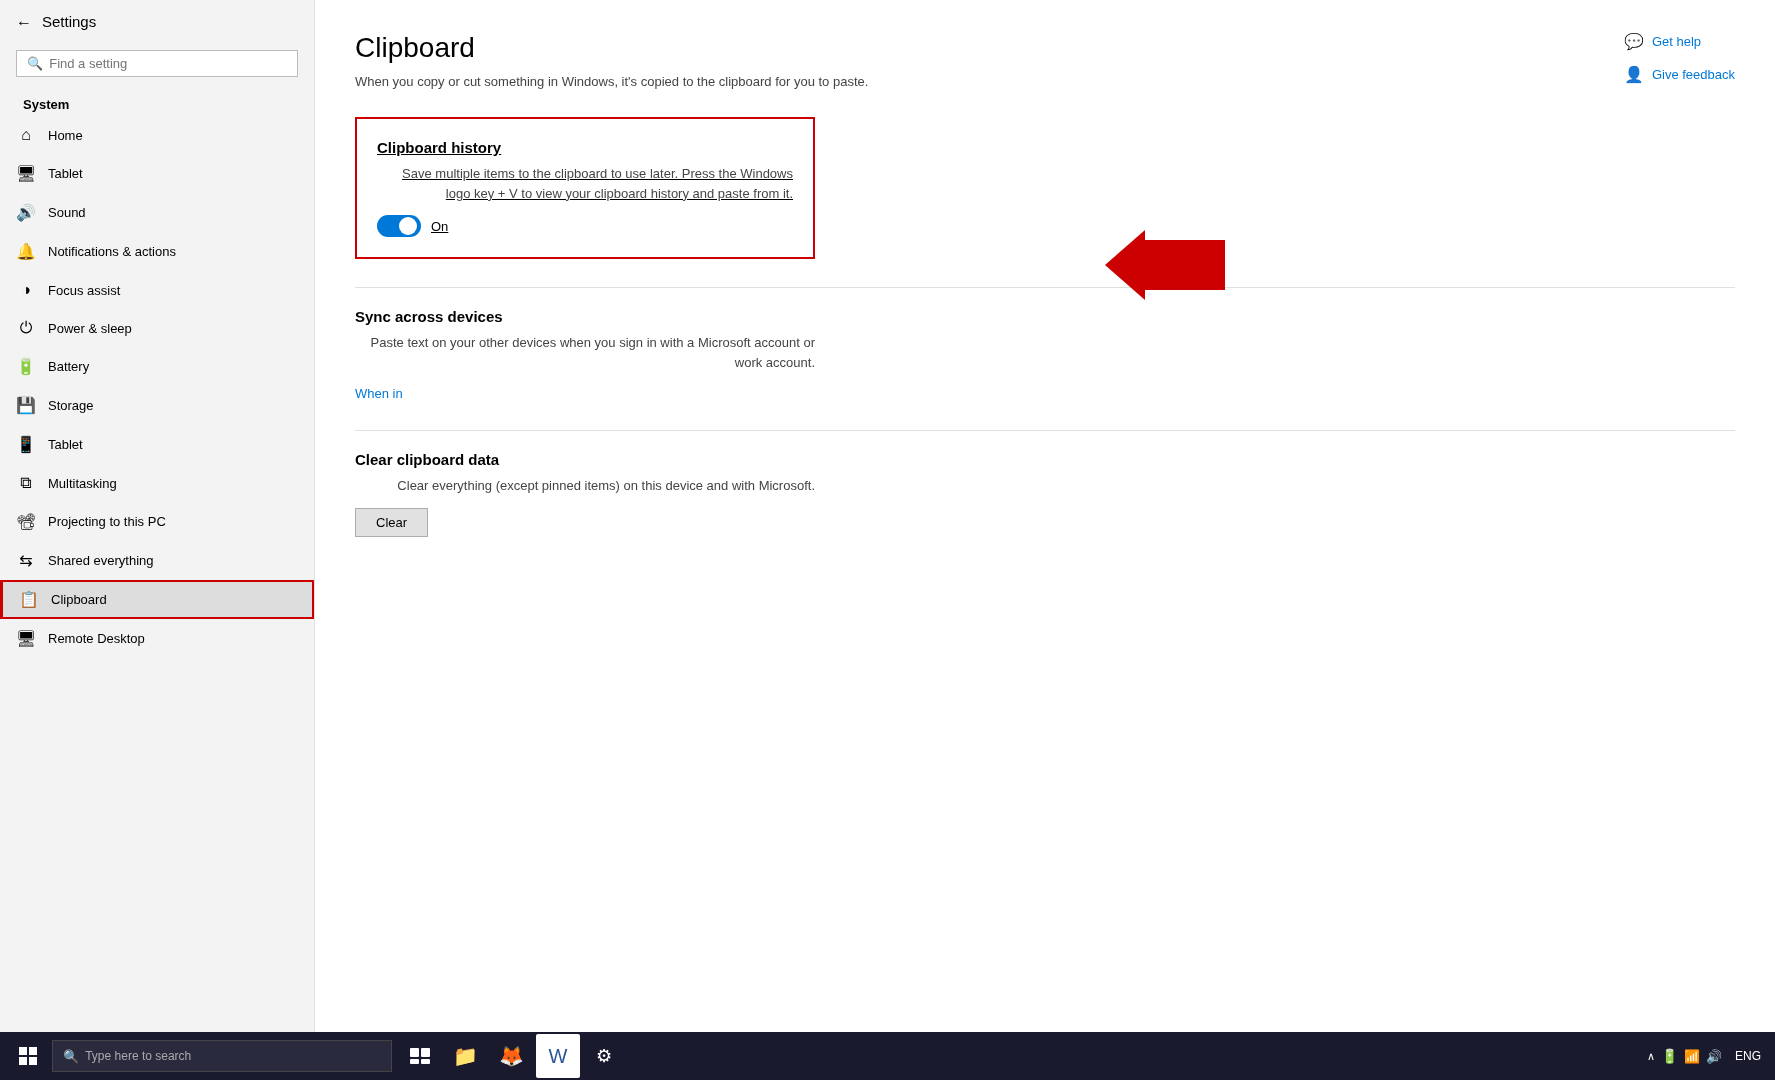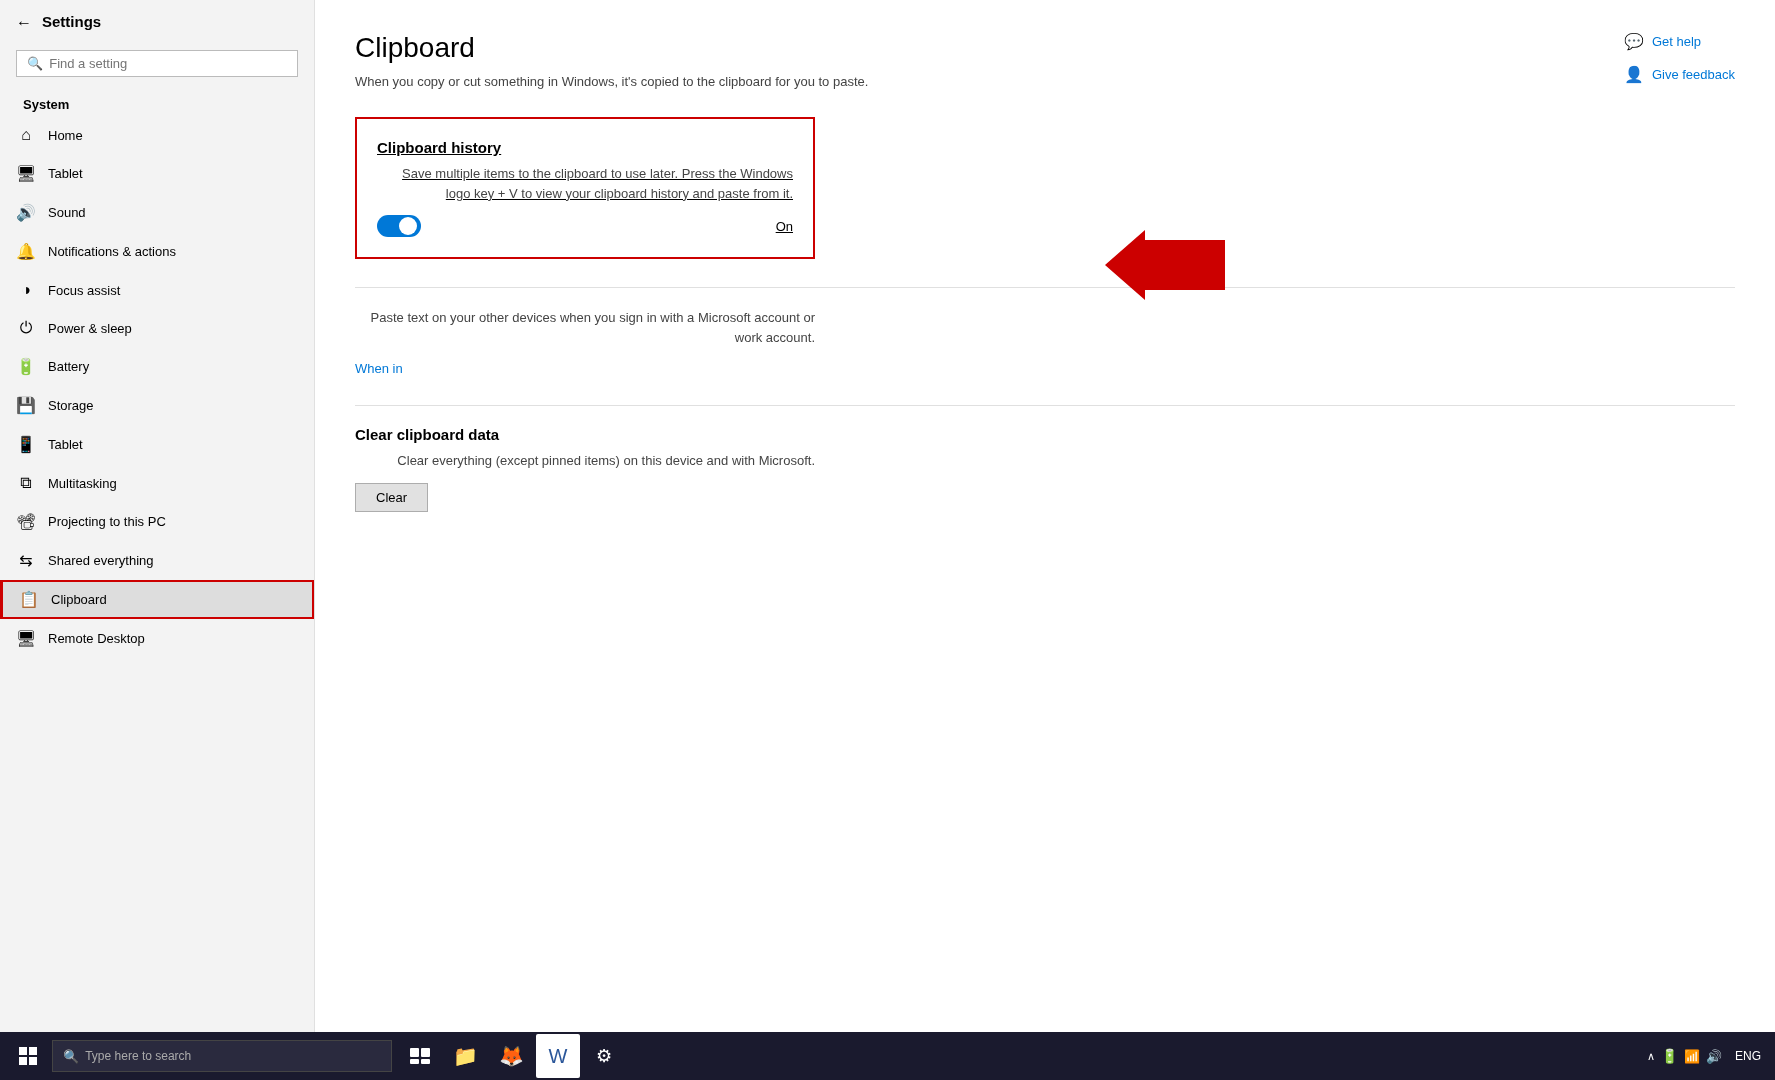--- a/index.html
+++ b/index.html
@@ -5,41 +5,41 @@
     * { margin: 0; padding: 0; box-sizing: border-box; }
     body { font-family: 'Segoe UI', sans-serif; background: #f3f3f3; width: 1775px; height: 1080px; overflow: hidden; display: flex; flex-direction: column; }
 
     
     .app-container { display: flex; flex: 1; overflow: hidden; }
 
     
     .sidebar { width: 315px; background: #f3f3f3; display: flex; flex-direction: column; border-right: 1px solid #e0e0e0; overflow-y: auto; }
     .sidebar-header { display: flex; align-items: center; padding: 12px 16px; gap: 10px; }
     .back-btn { background: none; border: none; cursor: pointer; font-size: 16px; color: #000; display: flex; align-items: center; }
-    .sidebar-title { font-size: 15px; font-weight: 700; color: #000; }
+    .sidebar-title { font-size: 15px; font-weight: 400; color: #000; }
     .search-box { margin: 8px 16px 12px; display: flex; align-items: center; border: 1px solid #bbb; background: #fff; padding: 5px 10px; gap: 6px; }
     .search-box input { border: none; outline: none; font-size: 13px; flex: 1; background: transparent; }
     .search-icon { font-size: 13px; color: #555; }
     .system-label { padding: 8px 23px 4px; font-size: 13px; font-weight: 600; color: #000; }
     .nav-item { display: flex; align-items: center; padding: 10px 16px; gap: 12px; cursor: pointer; font-size: 13px; color: #000; }
     .nav-item.active { background: #ddd; border-left: 3px solid #c00; }
     .nav-item.active.highlighted { background: #e5e5e5; outline: 2px solid #cc0000; outline-offset: -2px; }
     .nav-icon { font-size: 16px; width: 20px; text-align: center; }
 
     
     .main-content { flex: 1; background: #fff; padding: 32px 40px; overflow-y: auto; position: relative; }
     .page-title { font-size: 28px; font-weight: 300; color: #000; margin-bottom: 10px; }
     .page-desc { font-size: 13px; color: #444; margin-bottom: 28px; }
 
     
     .section-card { margin-bottom: 28px; }
     .section-card.highlighted { border: 2px solid #cc0000; padding: 20px; margin-bottom: 28px; }
     .section-title { font-size: 15px; font-weight: 600; color: #000; margin-bottom: 8px; }
     .section-desc { font-size: 13px; color: #444; margin-bottom: 12px; line-height: 1.5; text-align: right; }
-    .toggle-row { display: flex; align-items: center; gap: 10px; justify-content: space-between; }
+    .toggle-row { display: flex; align-items: center; gap: 10px; }
     .toggle { width: 44px; height: 22px; background: #0078d7; border-radius: 11px; position: relative; cursor: pointer; }
     .toggle-knob { width: 18px; height: 18px; background: #fff; border-radius: 50%; position: absolute; top: 2px; right: 4px; }
     .toggle-label { font-size: 13px; color: #000; }
 
     .sign-in-link { font-size: 13px; color: #0078d7; cursor: pointer; text-decoration: none; }
 
     .clear-btn { background: #e1e1e1; border: 1px solid #adadad; padding: 6px 20px; font-size: 13px; cursor: pointer; color: #000; }
 
     
     .help-panel { position: absolute; top: 32px; right: 40px; display: flex; flex-direction: column; gap: 14px; }
@@ -149,20 +149,21 @@
 
     <div style="position:absolute; top: 230px; left: 790px; pointer-events:none;">
       <svg width="120" height="70" viewBox="0 0 120 70">
         <polygon points="120,10 40,10 40,0 0,35 40,70 40,60 120,60" fill="#cc0000"></polygon>
       </svg>
     </div>
 
     <hr class="section-divider">
 
     <div class="section-card" style="max-width: 460px;">
+      <div class="section-title">Sync across devices</div>
       <div class="section-desc">Paste text on your other devices when you sign in with a Microsoft account or work account.</div>
       <a class="sign-in-link">When in</a>
     </div>
 
     <hr class="section-divider">
 
     <div class="section-card" style="max-width: 460px;">
       <div class="section-title">Clear clipboard data</div>
       <div class="section-desc">Clear everything (except pinned items) on this device and with Microsoft.</div>
       <button class="clear-btn">Clear</button>

